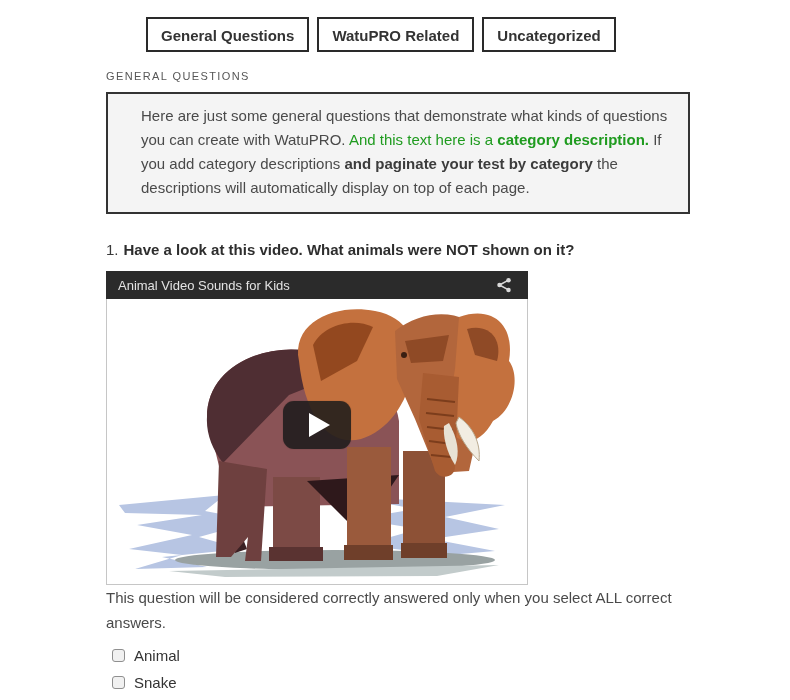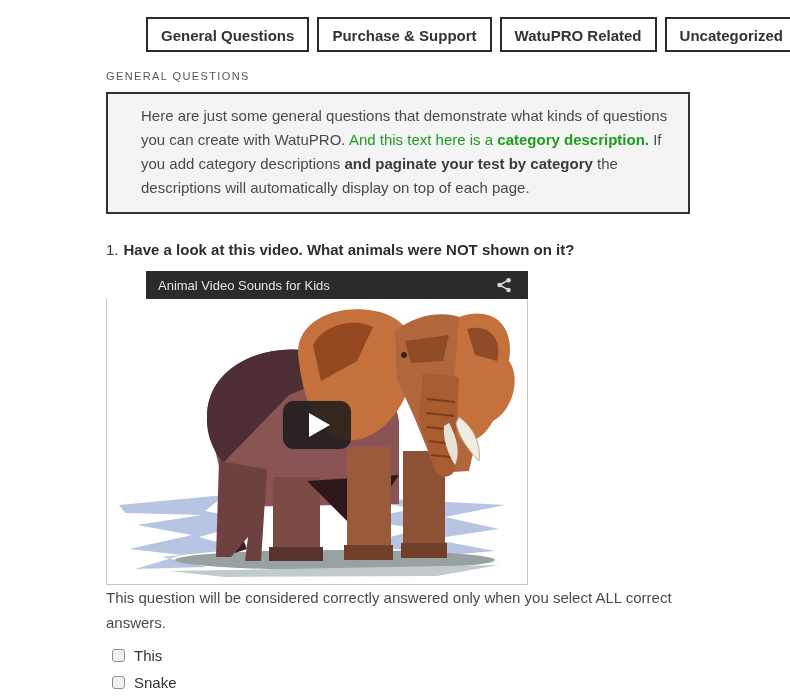--- a/index.html
+++ b/index.html
@@ -62,21 +62,20 @@
   
   .video { margin-top: 13px; width: 422px; }
   .video-header {
     height: 28px;
     background: #2b2b2b;
     display: flex;
     align-items: center;
     padding: 0 12px;
     color: #e3e3e3;
     font-size: 13px;
-    margin-left: 40px;
   }
   .video-header .vh-title { flex: 1; cursor: pointer; }
   .share-btn { width: 24px; height: 24px; display: flex; align-items: center; justify-content: center; cursor: pointer; }
   .video-content {
     position: relative;
     height: 286px;
     background: #ffffff;
     border: 1px solid #c6c6c6;
     border-top: none;
     overflow: hidden;
@@ -131,21 +130,20 @@
     cursor: pointer;
   }
 </style>
 </head>
 <body>
 
 <div class="page">
 
   <div class="tabs">
     <button class="tab">General Questions</button>
-    <button class="tab">Purchase &amp; Support</button>
     <button class="tab">WatuPRO Related</button>
     <button class="tab">Uncategorized</button>
   </div>
 
   <div class="content">
 
     <div class="cat-heading">GENERAL QUESTIONS</div>
 
     <div class="desc-box">
       <span>Here are just some general questions that demonstrate what kinds of questions you can create with WatuPRO. </span><span class="green">And this text here is a </span><span class="green-bold">category description.</span><span> If you add category descriptions </span><span class="dark-bold">and paginate your test by category</span><span> the descriptions will automatically display on top of each page.</span>
@@ -219,21 +217,21 @@
           <div class="play-triangle"></div>
         </div>
       </div>
     </div>
 
     <div class="note">This question will be considered correctly answered only when you select ALL correct answers.</div>
 
     <div class="answers">
       <div class="answer-row">
         <input type="checkbox" id="ans0" style="">
-        <label for="ans0">This</label>
+        <label for="ans0">Animal</label>
       </div>
       <div class="answer-row">
         <input type="checkbox" id="ans1" style="">
         <label for="ans1">Snake</label>
       </div>
 
     </div>
 
   </div>
 </div>

